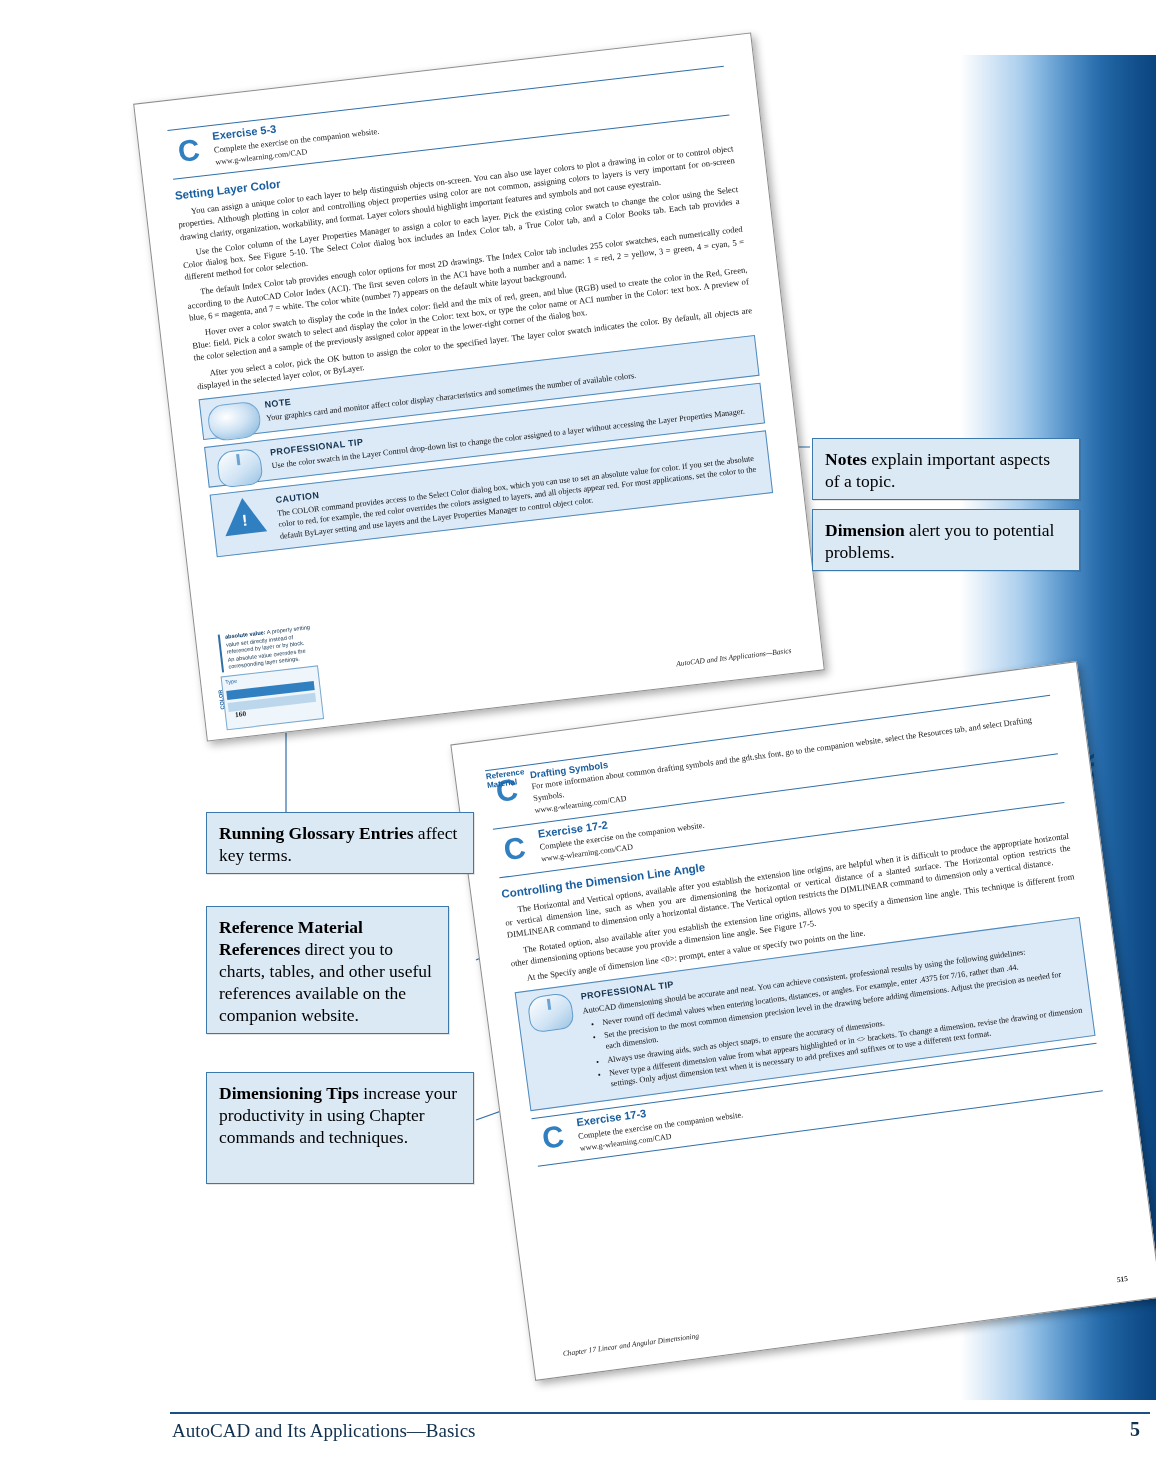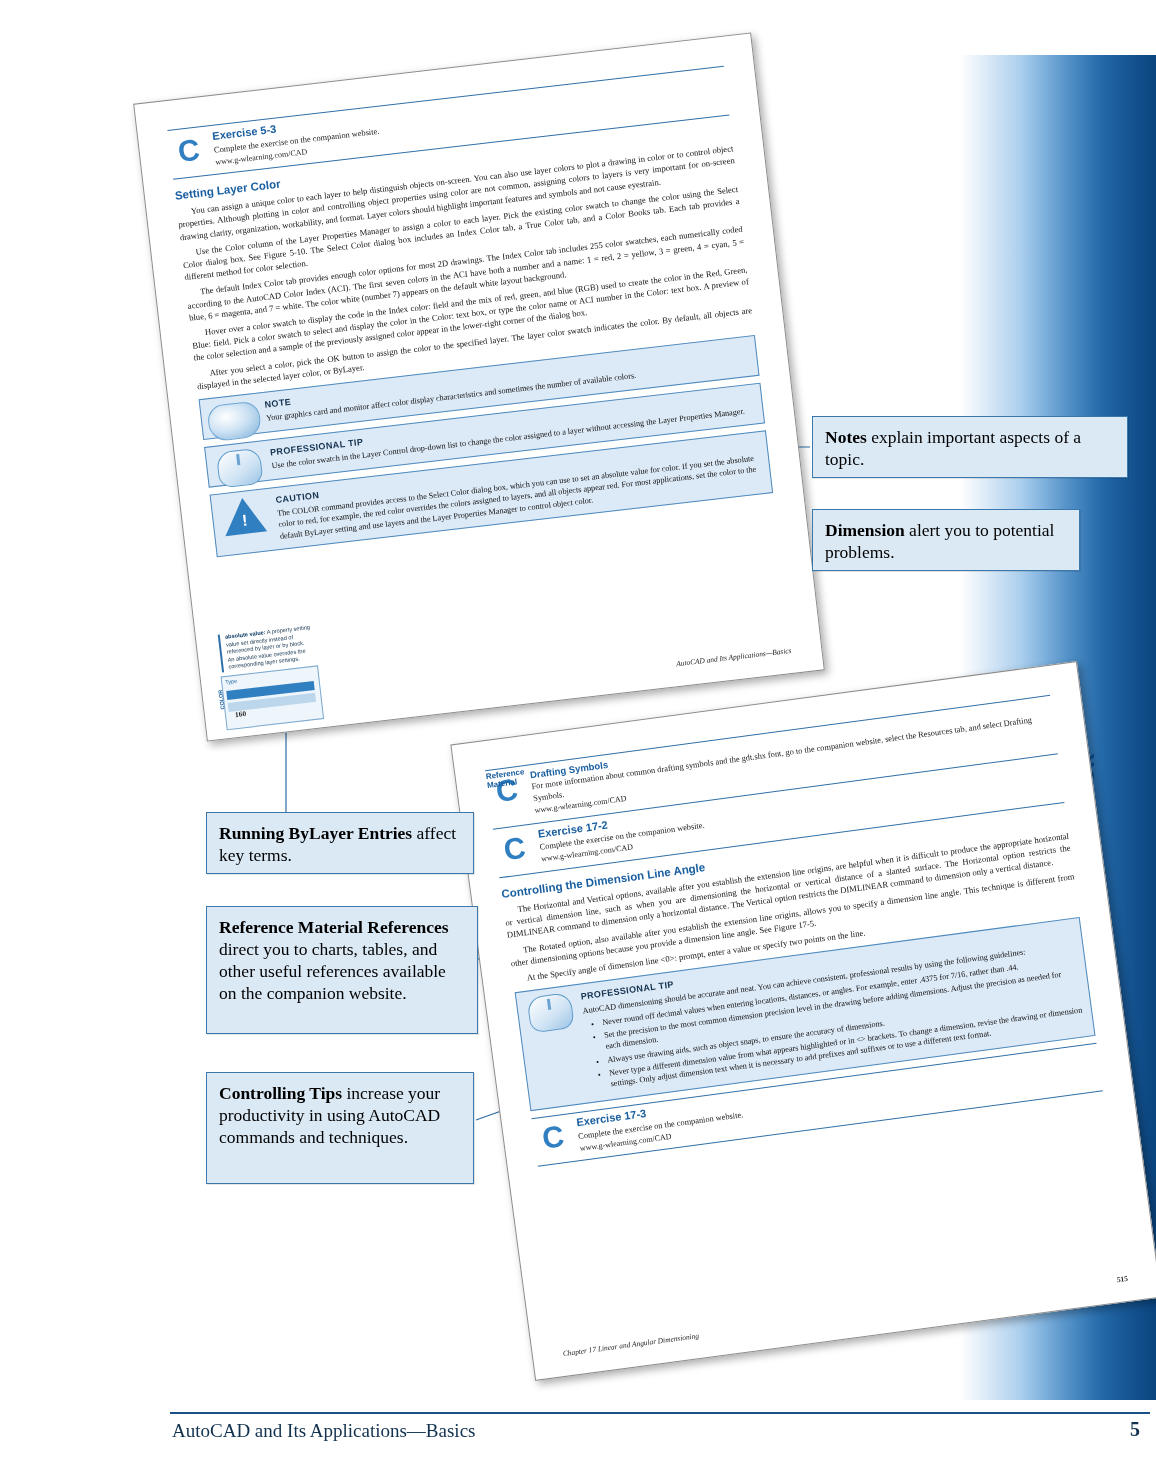--- a/index.html
+++ b/index.html
@@ -28,24 +28,24 @@
   .footer-page{position:absolute;left:1130px;top:1418px;font-size:20px;font-weight:bold;color:#11314f;}
 
   
   .callout{
     position:absolute;border:1px solid #3b78ad;background:#dbe9f5;
     font-family:"Liberation Serif", serif;font-size:17.5px;line-height:1.25;
     color:#000;padding:10px 12px;box-sizing:border-box;
     box-shadow:1px 1px 0 rgba(0,0,0,.10);
   }
   .callout b{font-weight:bold;}
-  #cal-notes{left:812px;top:416px;width:316px;height:62px;}
+  #cal-notes{left:812px;top:438px;width:268px;height:62px;}
   #cal-cautions{left:812px;top:509px;width:268px;height:62px;}
   #cal-glossary{left:206px;top:812px;width:268px;height:62px;}
-  #cal-reference{left:206px;top:906px;width:272px;height:128px;}
+  #cal-reference{left:206px;top:906px;width:243px;height:128px;}
   #cal-tips{left:206px;top:1072px;width:268px;height:112px;}
 
   
   .sheet{
     position:absolute;background:#fff;border:1px solid #8c8c8c;
     box-shadow:3px 4px 8px rgba(0,0,0,.33);
     overflow:hidden;
   }
   #sheet-left{
     left:168px;top:66px;width:620px;height:640px;
@@ -271,24 +271,24 @@
   </div>
 </div>
 
 <div class="callout" id="cal-notes">
   <b>Notes</b><span> explain important aspects of a topic.</span>
 </div>
 <div class="callout" id="cal-cautions">
   <b>Dimension</b><span> alert you to potential problems.</span>
 </div>
 <div class="callout" id="cal-glossary">
-  <b>Running ByLayer Entries</b><span> affect key terms.</span>
+  <b>Running Glossary Entries</b><span> affect key terms.</span>
 </div>
 <div class="callout" id="cal-reference">
   <b>Reference Material References</b><span> direct you to charts, tables, and other useful references available on the companion website.</span>
 </div>
 <div class="callout" id="cal-tips">
-  <b>Controlling Tips</b><span> increase your productivity in using AutoCAD commands and techniques.</span>
+  <b>Dimensioning Tips</b><span> increase your productivity in using Chapter commands and techniques.</span>
 </div>
 
 <div class="footer-rule"></div>
 <div class="footer-text">AutoCAD and Its Applications—Basics</div>
 <div class="footer-page">5</div>
 
 </body></html>

